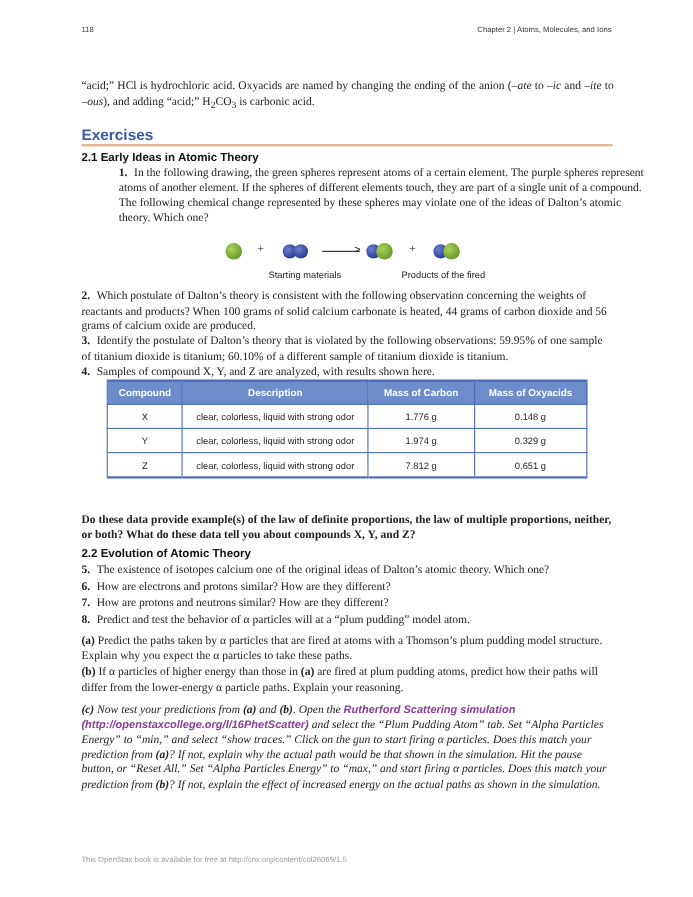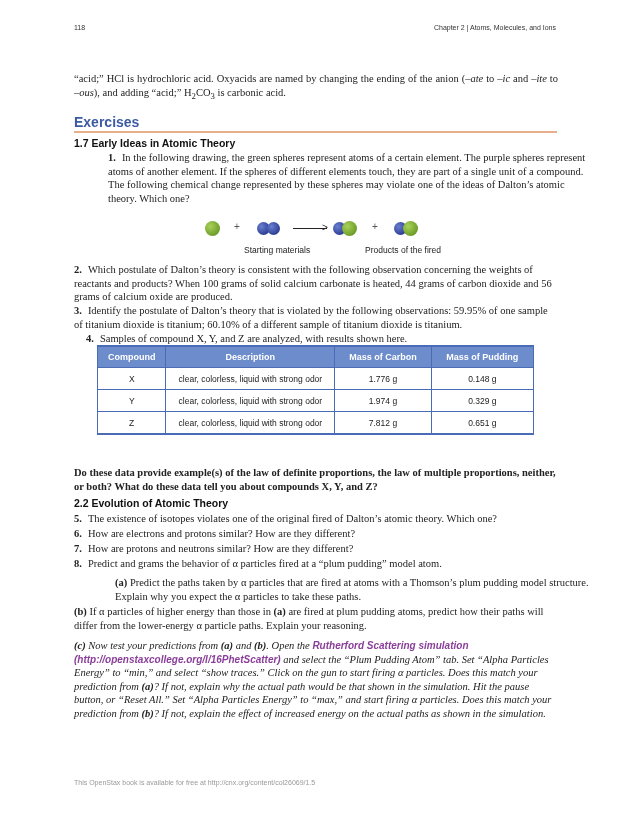--- a/index.html
+++ b/index.html
@@ -31,54 +31,54 @@
   .b { background: radial-gradient(circle at 35% 35%, #6a7fcf, #2d3f96 70%, #1f2d70); width: 13px; height: 13px; }
   .plus { position: absolute; font-size: 10px; color: #555; top: 1px; }
   #arrow { position: absolute; left: 88px; top: 8px; width: 34px; height: 1px; background: #222; }
   #arrowhead { position: absolute; left: 117px; top: 3px; font-size: 10px; color: #222; line-height: 10px; }
   .fig-cap { position: absolute; top: 245px; font-size: 8.5px; color: #222; margin-left: 35px; }
   #cap1 { left: 209px; }
   #cap2 { left: 330px; }
 
   #q2 { top: 263px; }
   #q3 { top: 304px; }
-  #q4 { top: 332px; margin-left: 12px; }
+  #q4 { top: 332px; }
 
   #tbl { position: absolute; top: 345px; left: 97px; width: 437px; border-collapse: collapse; font-size: 8.5px; }
   #tbl th { background: #6d8ccc; color: #fff; font-weight: bold; height: 20px; border: 1px solid #4a6bb5; border-top: 2px solid #4a6bb5; padding: 0 4px; font-size: 9px; }
   #tbl td { height: 21px; border: 1px solid #4a6bb5; text-align: center; color: #222; padding: 0 4px; }
   #tbl tr:last-child td { border-bottom: 2px solid #4a6bb5; }
 
   #q4b { top: 466px; font-weight: bold; }
   #q5 { top: 512px; }
   #q6 { top: 527px; }
   #q7 { top: 542px; }
   #q8 { top: 557px; }
-  #qa { top: 576px; margin-left: 41px; }
+  #qa { top: 576px; }
   #qb { top: 605px; }
   #qc { top: 639px; font-style: italic; }
   .bold-lbl { font-weight: bold; }
   .link { font-family: "Liberation Sans", "DejaVu Sans", sans-serif; font-weight: bold; color: #8a3e9a; font-size: 10px; }
 
   #footer { position: absolute; top: 779px; left: 74px; font-size: 7px; color: #999; }
 </style>
 </head>
 <body>
 
 <div id="header" class="sans">
   <span class="pg">118</span>
   <span class="ch">Chapter 2 | Atoms, Molecules, and Ions</span>
 </div>
 
 <div id="intro" class="text serif"><span>“acid;” HCl is hydrochloric acid. Oxyacids are named by changing the ending of the anion (</span><i>–ate</i><span> to </span><i>–ic</i><span> and </span><i>–ite</i><span> to </span><i>–ous</i><span>), and adding “acid;” H</span><sub>2</sub><span>CO</span><sub>3</sub><span> is carbonic acid.</span></div>
 
 <div id="ex-title" class="sans">Exercises</div>
 <div id="ex-rule"></div>
 
-<div id="sec21" class="sec-h sans">1.7 Early Ideas in Atomic Theory</div>
+<div id="sec21" class="sec-h sans">2.1 Early Ideas in Atomic Theory</div>
 
 <div id="q1" class="para text serif"><span class="num">1.</span><span>In the following drawing, the green spheres represent atoms of a certain element. The purple spheres represent atoms of another element. If the spheres of different elements touch, they are part of a single unit of a compound. The following chemical change represented by these spheres may violate one of the ideas of Dalton’s atomic theory. Which one?</span></div>
 
 <div id="figure">
   <div class="sph g" style="left:0;top:1px;"></div>
   <span class="plus sans" style="left:29px;">+</span>
   <div class="sph b" style="left:52px;top:2px;"></div>
   <div class="sph b" style="left:62px;top:2px;"></div>
   <div id="arrow"></div>
   <span id="arrowhead" class="sans">&gt;</span>
@@ -96,21 +96,21 @@
 <div id="q3" class="para text serif"><span class="num">3.</span><span>Identify the postulate of Dalton’s theory that is violated by the following observations: 59.95% of one sample of titanium dioxide is titanium; 60.10% of a different sample of titanium dioxide is titanium.</span></div>
 
 <div id="q4" class="para text serif"><span class="num">4.</span><span>Samples of compound X, Y, and Z are analyzed, with results shown here.</span></div>
 
 <table id="tbl" class="sans">
   <thead>
     <tr>
       <th style="width:60px;">Compound</th>
       <th style="width:165px;">Description</th>
       <th style="width:90px;">Mass of Carbon</th>
-      <th style="width:96px;">Mass of Pudding</th>
+      <th style="width:96px;">Mass of Oxyacids</th>
     </tr>
   </thead>
   <tbody>
     <tr>
       <td>X</td>
       <td>clear, colorless, liquid with strong odor</td>
       <td>1.776 g</td>
       <td>0.148 g</td>
     </tr>
     <tr>
@@ -125,24 +125,24 @@
       <td>7.812 g</td>
       <td>0.651 g</td>
     </tr>
   </tbody>
 </table>
 
 <div id="q4b" class="para text serif">Do these data provide example(s) of the law of definite proportions, the law of multiple proportions, neither, or both? What do these data tell you about compounds X, Y, and Z?</div>
 
 <div id="sec22" class="sec-h sans">2.2 Evolution of Atomic Theory</div>
 
-<div id="q5" class="para text serif"><span class="num">5.</span><span>The existence of isotopes violates one of the original fired of Dalton’s atomic theory. Which one?</span></div>
+<div id="q5" class="para text serif"><span class="num">5.</span><span>The existence of isotopes calcium one of the original ideas of Dalton’s atomic theory. Which one?</span></div>
 <div id="q6" class="para text serif"><span class="num">6.</span><span>How are electrons and protons similar? How are they different?</span></div>
 <div id="q7" class="para text serif"><span class="num">7.</span><span>How are protons and neutrons similar? How are they different?</span></div>
-<div id="q8" class="para text serif"><span class="num">8.</span><span>Predict and grams the behavior of α particles fired at a “plum pudding” model atom.</span></div>
+<div id="q8" class="para text serif"><span class="num">8.</span><span>Predict and test the behavior of α particles will at a “plum pudding” model atom.</span></div>
 
 <div id="qa" class="para text serif"><span class="bold-lbl">(a)</span><span> Predict the paths taken by α particles that are fired at atoms with a Thomson’s plum pudding model structure. Explain why you expect the α particles to take these paths.</span></div>
 
 <div id="qb" class="para text serif"><span class="bold-lbl">(b)</span><span> If α particles of higher energy than those in </span><span class="bold-lbl">(a)</span><span> are fired at plum pudding atoms, predict how their paths will differ from the lower-energy α particle paths. Explain your reasoning.</span></div>
 
 <div id="qc" class="para text serif"><span class="bold-lbl">(c)</span><span> Now test your predictions from </span><span class="bold-lbl">(a)</span><span> and </span><span class="bold-lbl">(b)</span><span>. Open the </span><a class="link">Rutherford Scattering simulation (http://openstaxcollege.org/l/16PhetScatter)</a><span> and select the “Plum Pudding Atom” tab. Set “Alpha Particles Energy” to “min,” and select “show traces.” Click on the gun to start firing α particles. Does this match your prediction from </span><span class="bold-lbl">(a)</span><span>? If not, explain why the actual path would be that shown in the simulation. Hit the pause button, or “Reset All.” Set “Alpha Particles Energy” to “max,” and start firing α particles. Does this match your prediction from </span><span class="bold-lbl">(b)</span><span>? If not, explain the effect of increased energy on the actual paths as shown in the simulation.</span></div>
 
 <div id="footer" class="sans">This OpenStax book is available for free at http://cnx.org/content/col26069/1.5</div>
 
 </body></html>

